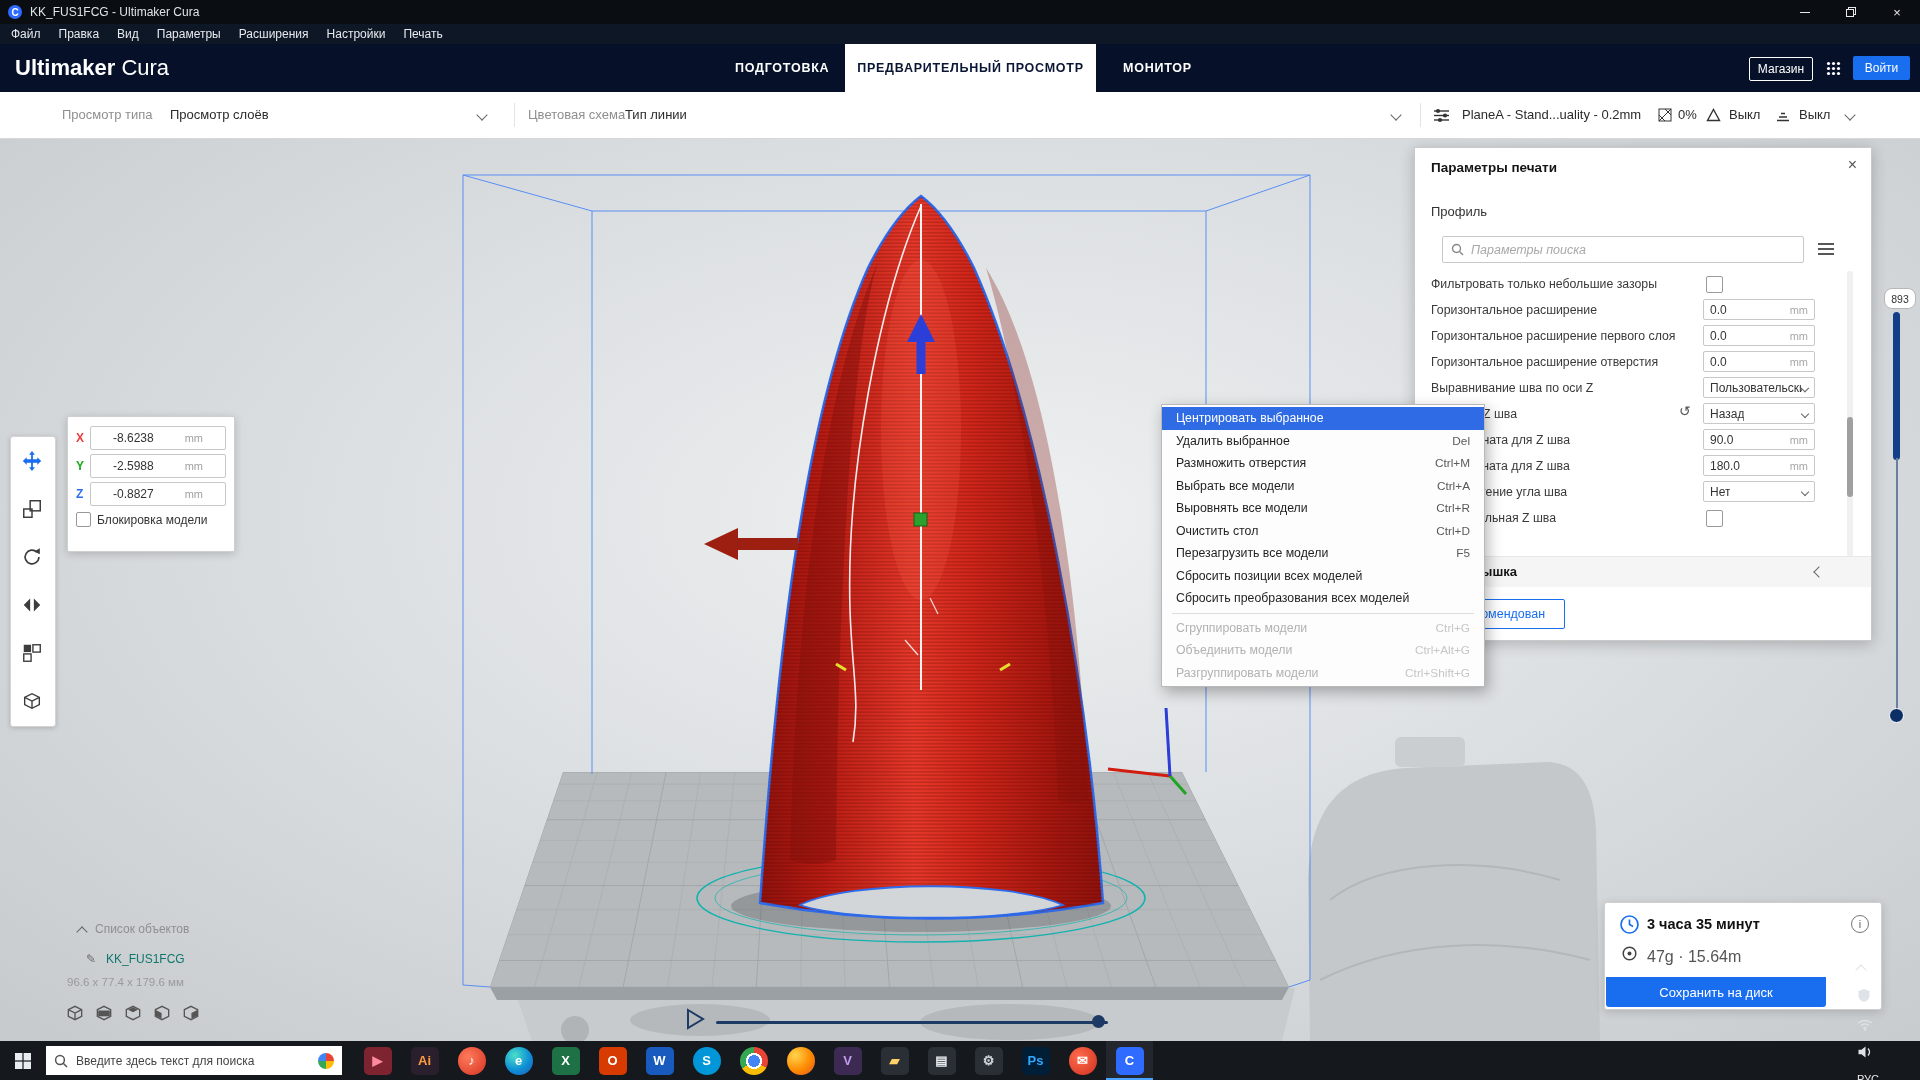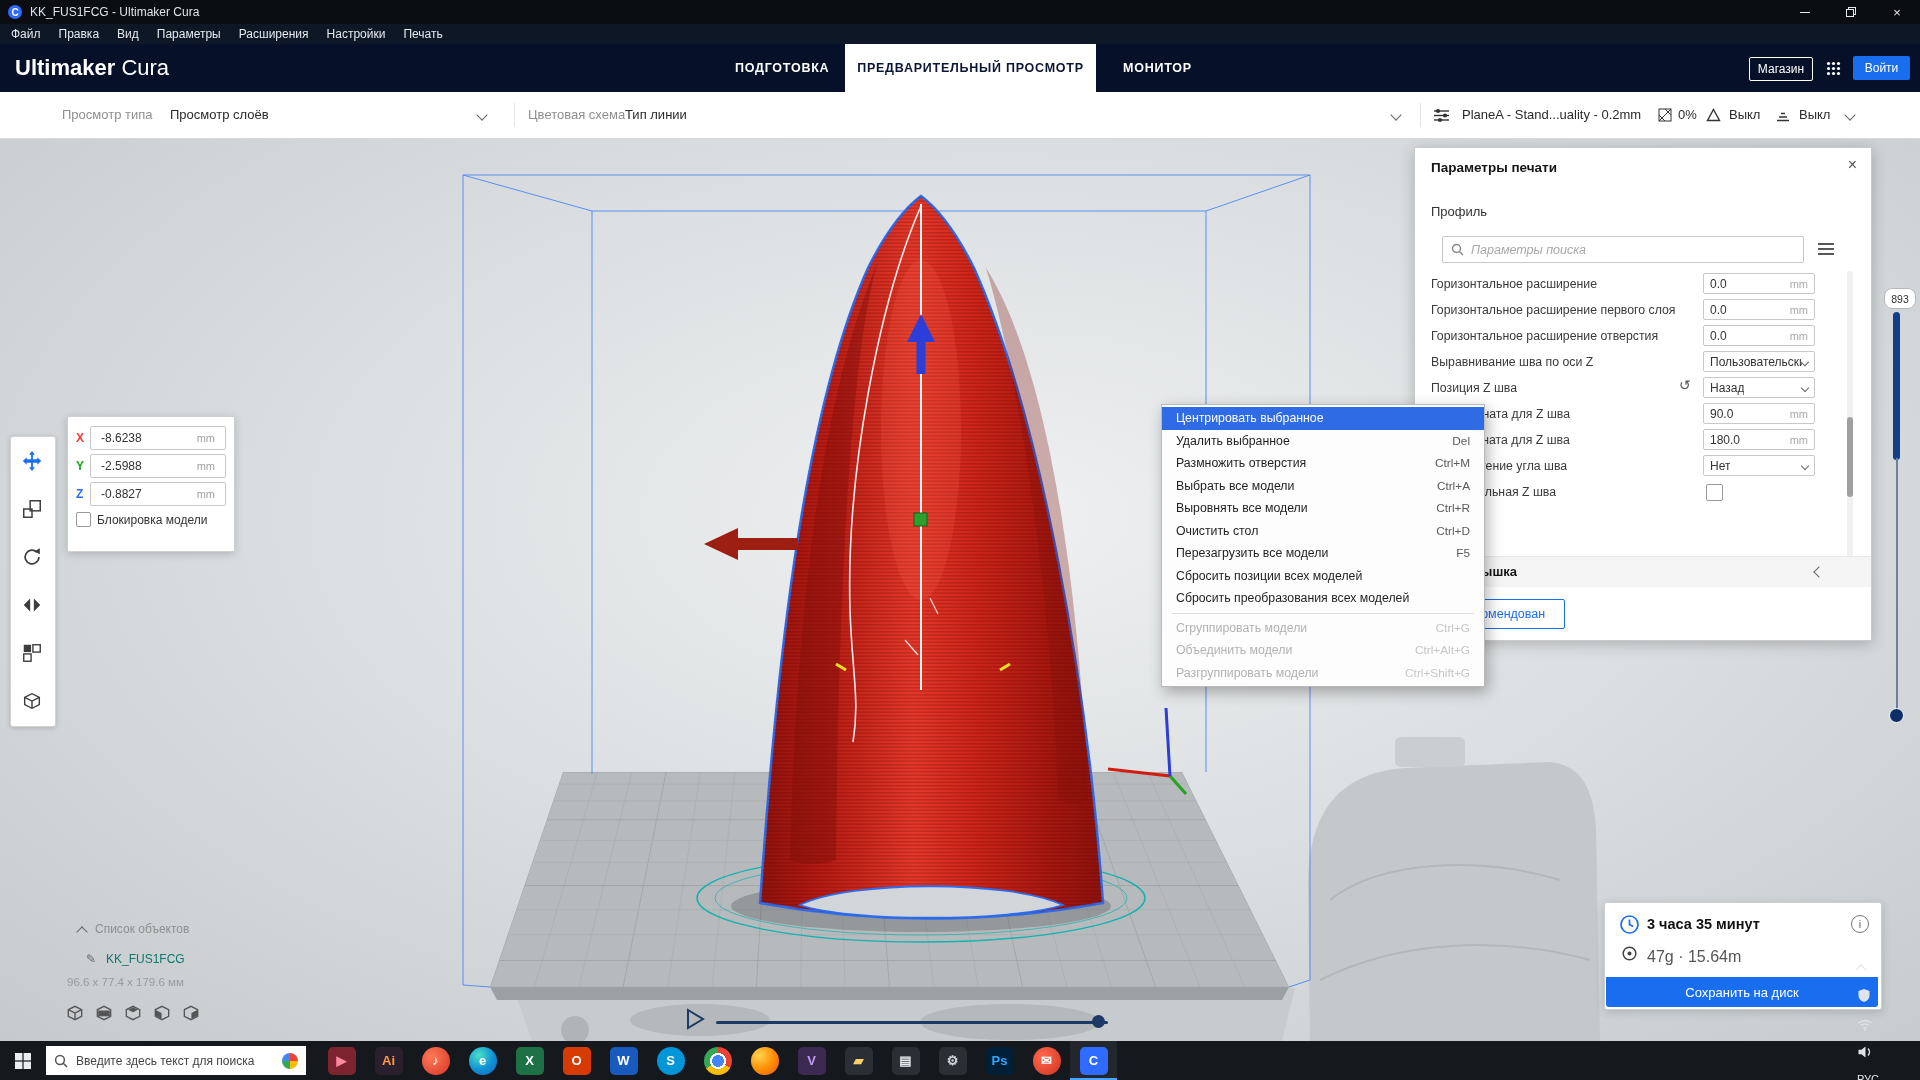--- a/index.html
+++ b/index.html
@@ -49,21 +49,21 @@
   #toolpanel{left:10px;top:436px;width:44px;height:289px;background:#fff;border:1px solid #d4d4d4;border-radius:3px;
     box-shadow:0 1px 5px rgba(0,0,0,.18);z-index:5;}
   .tool{width:42px;height:48px;display:flex;align-items:center;justify-content:center;}
 
   
   #pospanel{left:67px;top:416px;width:168px;height:136px;background:#fff;border:1px solid #cfcfcf;border-radius:2px;
     box-shadow:0 2px 8px rgba(0,0,0,.18);z-index:5;padding:8px;box-sizing:border-box;}
   .pos-row{display:flex;align-items:center;height:26px;margin-bottom:2px;}
   .pos-ax{width:14px;font-size:12px;font-weight:bold;}
   .pos-field{flex:1;height:22px;border:1px solid #c8c8c8;border-radius:2px;display:flex;align-items:center;
-    justify-content:space-between;padding:0 10px;}
+    justify-content:space-between;padding:0 22px;}
   .pos-val{font-size:12px;color:#333;}
   .pos-unit{font-size:11px;color:#a0a0a0;}
   .lock-row{display:flex;align-items:center;gap:6px;margin-top:5px;}
   .cb{width:13px;height:13px;border:1px solid #999;border-radius:2px;background:#fff;}
   .lock-lbl{font-size:12px;color:#333;}
 
   
   #context-menu{left:1161px;top:404px;width:322px;background:#fdfdfd;border:1px solid #b9b9b9;
     box-shadow:3px 5px 14px rgba(0,0,0,.3);padding:2px 0;z-index:30;}
   .cm-row{display:flex;justify-content:space-between;align-items:center;height:22.5px;padding:0 14px;font-size:12.3px;color:#1f1f1f;}
@@ -132,27 +132,27 @@
 
   
   #summary{left:1604px;top:902px;width:276px;height:106px;background:#fff;border:1px solid #cfcfcf;border-radius:3px;
     box-shadow:0 2px 10px rgba(0,0,0,.16);z-index:5;}
   #sum-time{position:absolute;left:42px;top:13px;font-size:14.5px;font-weight:bold;color:#111;}
   #sum-mat{position:absolute;left:42px;top:45px;font-size:16px;color:#555;}
   #sum-clock{position:absolute;left:14px;top:11px;}
   #sum-spool{position:absolute;left:17px;top:43px;}
   #sum-info{position:absolute;right:12px;top:12px;width:16px;height:16px;border:1px solid #777;border-radius:50%;
     color:#666;font-size:11px;display:flex;align-items:center;justify-content:center;}
-  #sum-save{position:absolute;left:1px;top:74px;width:272px;height:30px;background:#196ef0;color:#fff;font-size:13px;
+  #sum-save{position:absolute;left:1px;top:74px;width:220px;height:30px;background:#196ef0;color:#fff;font-size:13px;
     display:flex;align-items:center;justify-content:center;border-radius:0 0 3px 3px;}
 
   
   #taskbar{left:0;top:1041px;width:1920px;height:39px;background:#15181d;z-index:40;display:flex;align-items:center;}
   #tb-start{width:46px;height:39px;display:flex;align-items:center;justify-content:center;}
-  #tb-search{width:260px;height:29px;background:#fff;display:flex;align-items:center;gap:8px;padding:0 8px;box-sizing:border-box;}
+  #tb-search{width:296px;height:29px;background:#fff;display:flex;align-items:center;gap:8px;padding:0 8px;box-sizing:border-box;}
   #tb-search .ph{font-size:12px;color:#444;flex:1;white-space:nowrap;overflow:hidden;}
   #tb-search .hl{width:16px;height:16px;border-radius:50%;background:conic-gradient(#e94335 0 25%,#fbbc04 25% 50%,#34a853 50% 75%,#4285f4 75% 100%);}
   #tb-apps{display:flex;align-items:center;margin-left:12px;height:39px;}
   .tb-app{width:47px;height:39px;display:flex;align-items:center;justify-content:center;}
   .tb-app.active{background:#23262c;box-shadow:inset 0 -2px 0 #4aa3ff;}
   .tb-glyph{width:28px;height:28px;border-radius:5px;display:flex;align-items:center;justify-content:center;
     font-size:13px;font-weight:bold;}
   .tb-glyph.circ{border-radius:50%;}
   #tb-tray{margin-left:auto;display:flex;align-items:flex-start;gap:14px;margin-right:8px;color:#e8e8e8;flex-direction:column;}
   .tray-txt{font-size:11px;color:#e8e8e8;}
@@ -453,20 +453,24 @@
       <span class="ph">Параметры поиска</span>
     </div>
     <svg id="sp-burger" width="18" height="14">
       <g stroke="#444" stroke-width="1.8">
           <line x1="1" y1="2" x2="17" y2="2"></line>
           <line x1="1" y1="7" x2="17" y2="7"></line>
           <line x1="1" y1="12" x2="17" y2="12"></line>
         </g>
     </svg>
     <div id="settings-rows">
+        <div class="set-row">
+          <div class="set-label">Фильтровать только небольшие зазоры</div>
+          <div class="set-check"></div>
+        </div>
         <div class="set-row">
           <div class="set-label">Горизонтальное расширение</div>
           <div class="set-box">
             <span class="set-val">0.0</span>
             <span class="set-unit">mm</span>
           </div>
         </div>
         <div class="set-row">
           <div class="set-label">Горизонтальное расширение первого слоя</div>
           <div class="set-box">

